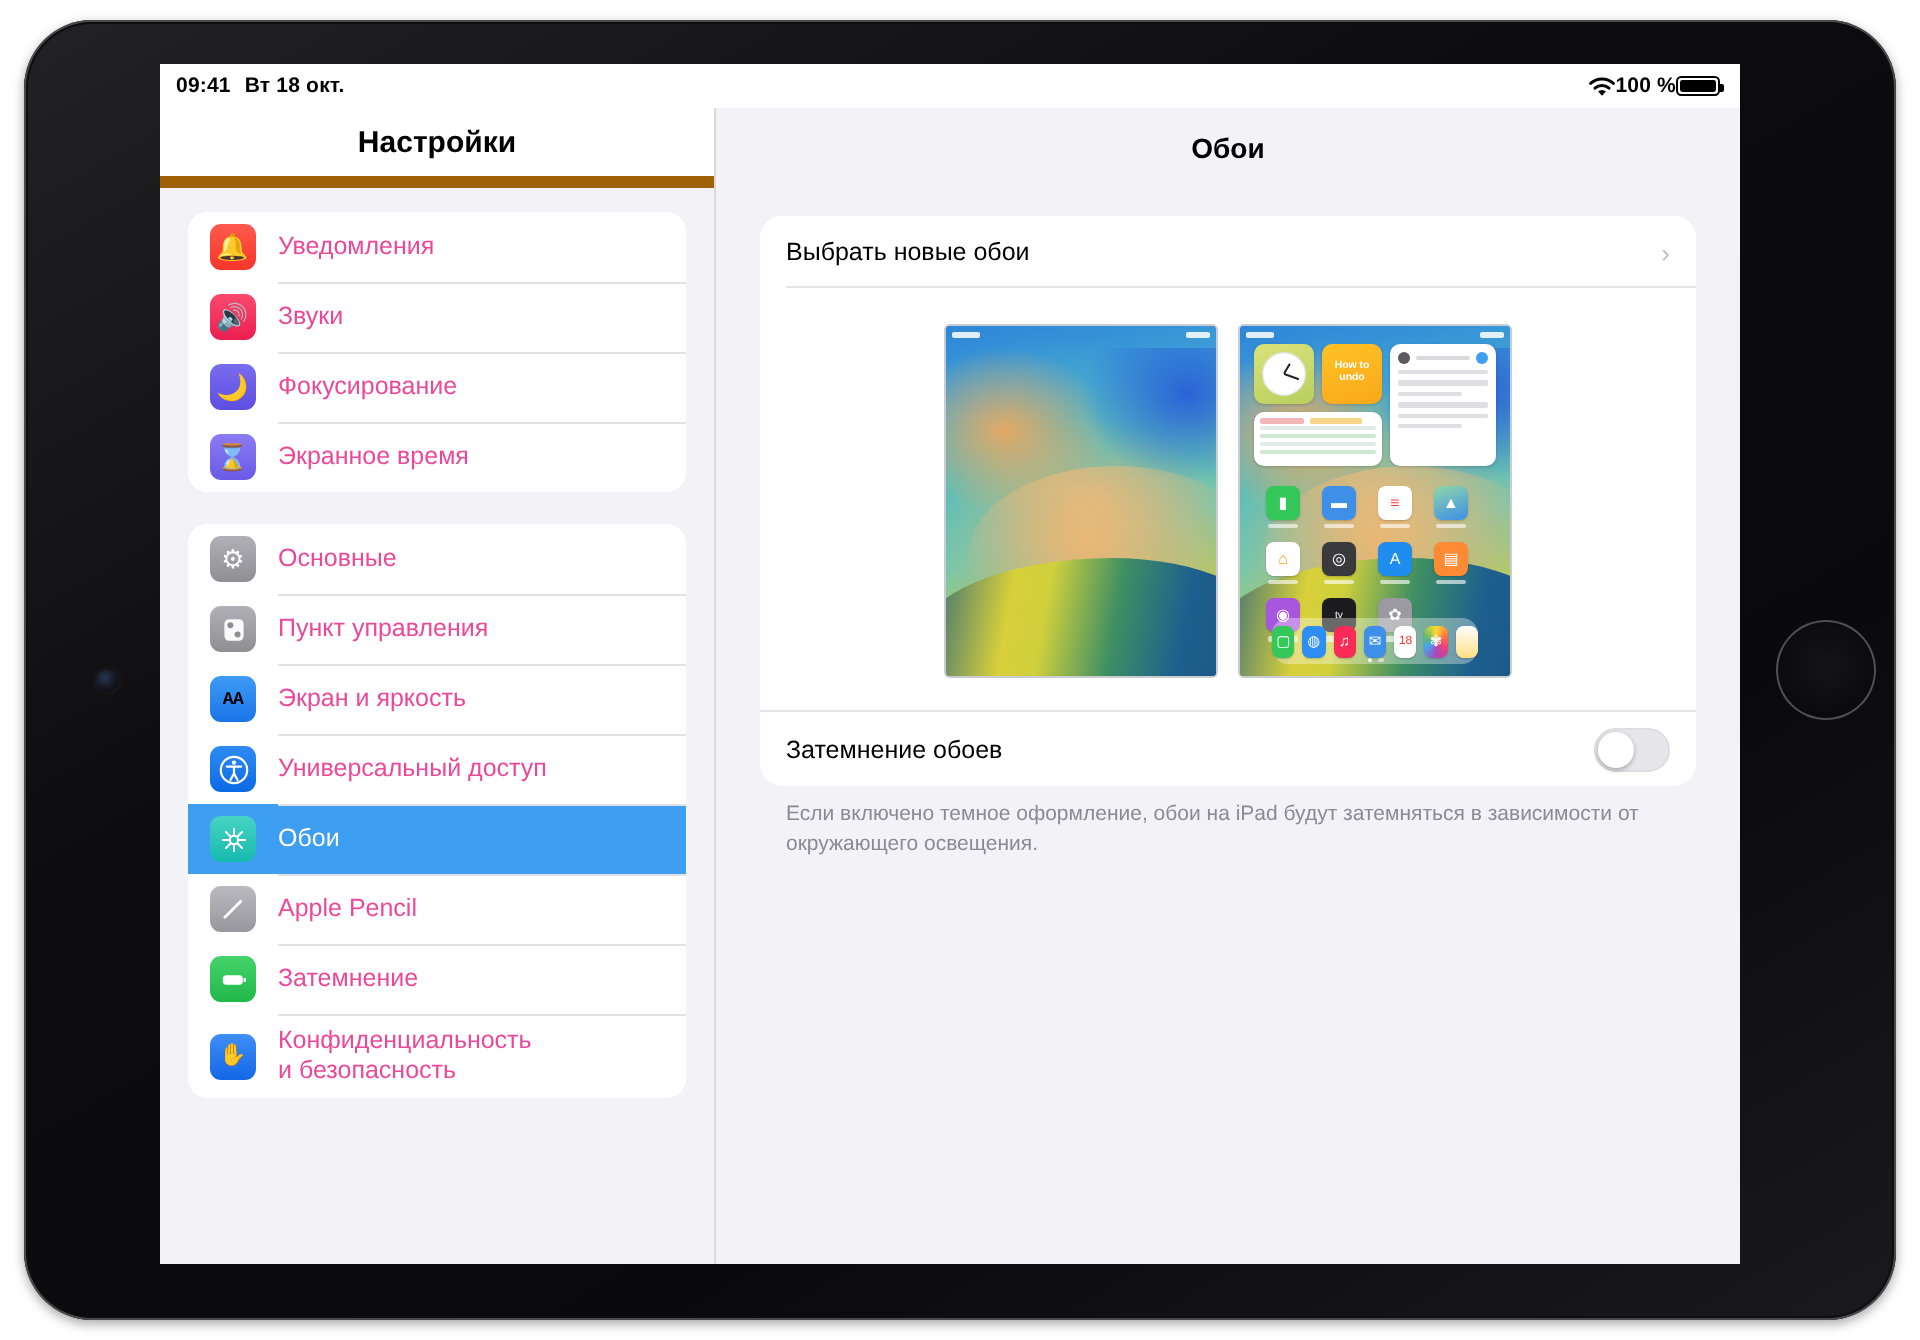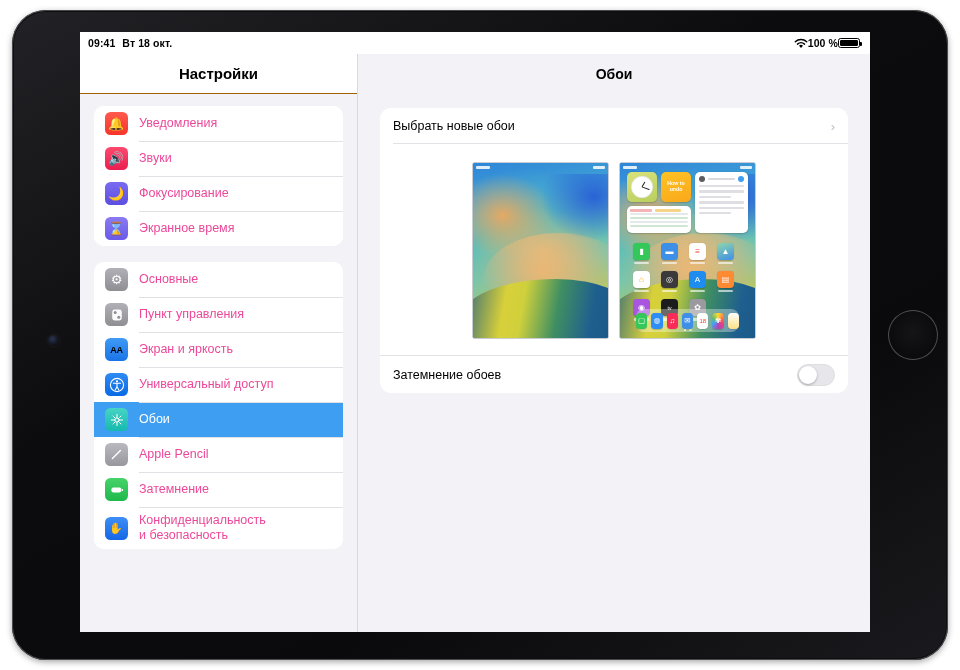--- a/index.html
+++ b/index.html
@@ -80,21 +80,21 @@
     background: #f2f2f7;
     border-right: 1px solid #d8d8dd;
     display: flex; flex-direction: column;
     min-height: 0;
   }
   .sidebar-header {
     height: 40px; flex: 0 0 40px;
     background: #ffffff;
     display: flex; align-items: center; justify-content: center;
     font-size: 15px; font-weight: bold; color: #000;
-    border-bottom: 1px solid #a16207;
+    border-bottom: 6px solid #a16207;
   }
   .sidebar-scroll {
     flex: 1; overflow: hidden;
     padding: 12px 14px 0 14px;
   }
   .group {
     background: #ffffff;
     border-radius: 10px;
     overflow: hidden;
     margin-bottom: 16px;
@@ -289,21 +289,21 @@
   }
 
   
   .glyph { font-size: 13px; line-height: 1; color: #fff; }
   .ico-bell  { background: linear-gradient(180deg,#ff5a4e,#f6352b); }
   .ico-sound { background: linear-gradient(180deg,#fc4a6e,#ea1e50); }
   .ico-focus { background: linear-gradient(180deg,#7a6cf0,#5c4ee0); }
   .ico-screentime { background: linear-gradient(180deg,#8a7bf2,#6a5ae8); }
   .ico-general { background: linear-gradient(180deg,#b0b0b6,#8e8e93); }
   .ico-control { background: linear-gradient(180deg,#b0b0b6,#8e8e93); }
-  .ico-display { background: linear-gradient(180deg,#3f9bf5,#1a74e8); font-size: 9px; font-weight: bold; letter-spacing: -.3px; }
+  .ico-display { background: linear-gradient(180deg,#3f9bf5,#1a74e8); font-size: 9px; font-weight: bold; letter-spacing: -.3px; font-family: Liberation Mono, monospace; }
   .ico-home { background: #1f3fa8; padding: 2px; }
   .ico-access { background: linear-gradient(180deg,#2f8bf2,#0a6ae5); }
   .ico-wall { background: linear-gradient(180deg,#46d4c4,#17b9ae); }
   .ico-siri { background: radial-gradient(circle at 34% 34%, #f45b9b 0%, #8a2fd4 42%, #17214a 78%); }
   .ico-pencil { background: linear-gradient(180deg,#b9b9bf,#97979d); }
   .ico-touchid { background: linear-gradient(180deg,#fa4a6a,#e8214c); }
   .ico-battery { background: linear-gradient(180deg,#46d36a,#1fb84b); }
   .ico-privacy { background: linear-gradient(180deg,#3f8ef6,#1467e6); }
   .mini-grid { display: grid; grid-template-columns: repeat(4,1fr); gap: 1px; width: 100%; height: 100%; }
   .mini-grid i { display: block; border-radius: .8px; }
@@ -587,18 +587,19 @@
             </div>
 
             <div class="card-row" style="height:38px;border-top:1px solid #e2e2e7;">
               <span>Затемнение обоев</span>
               <span class="switch">
                   <span class="knob"></span>
                 </span>
             </div>
           </div>
 
+          <div class="footnote">Если включено темное оформление, обои на iPad будут затемняться в зависимости от окружающего освещения.</div>
 
         </div>
       </div>
     </div>
   </div>
 </div>
 
 </body></html>

